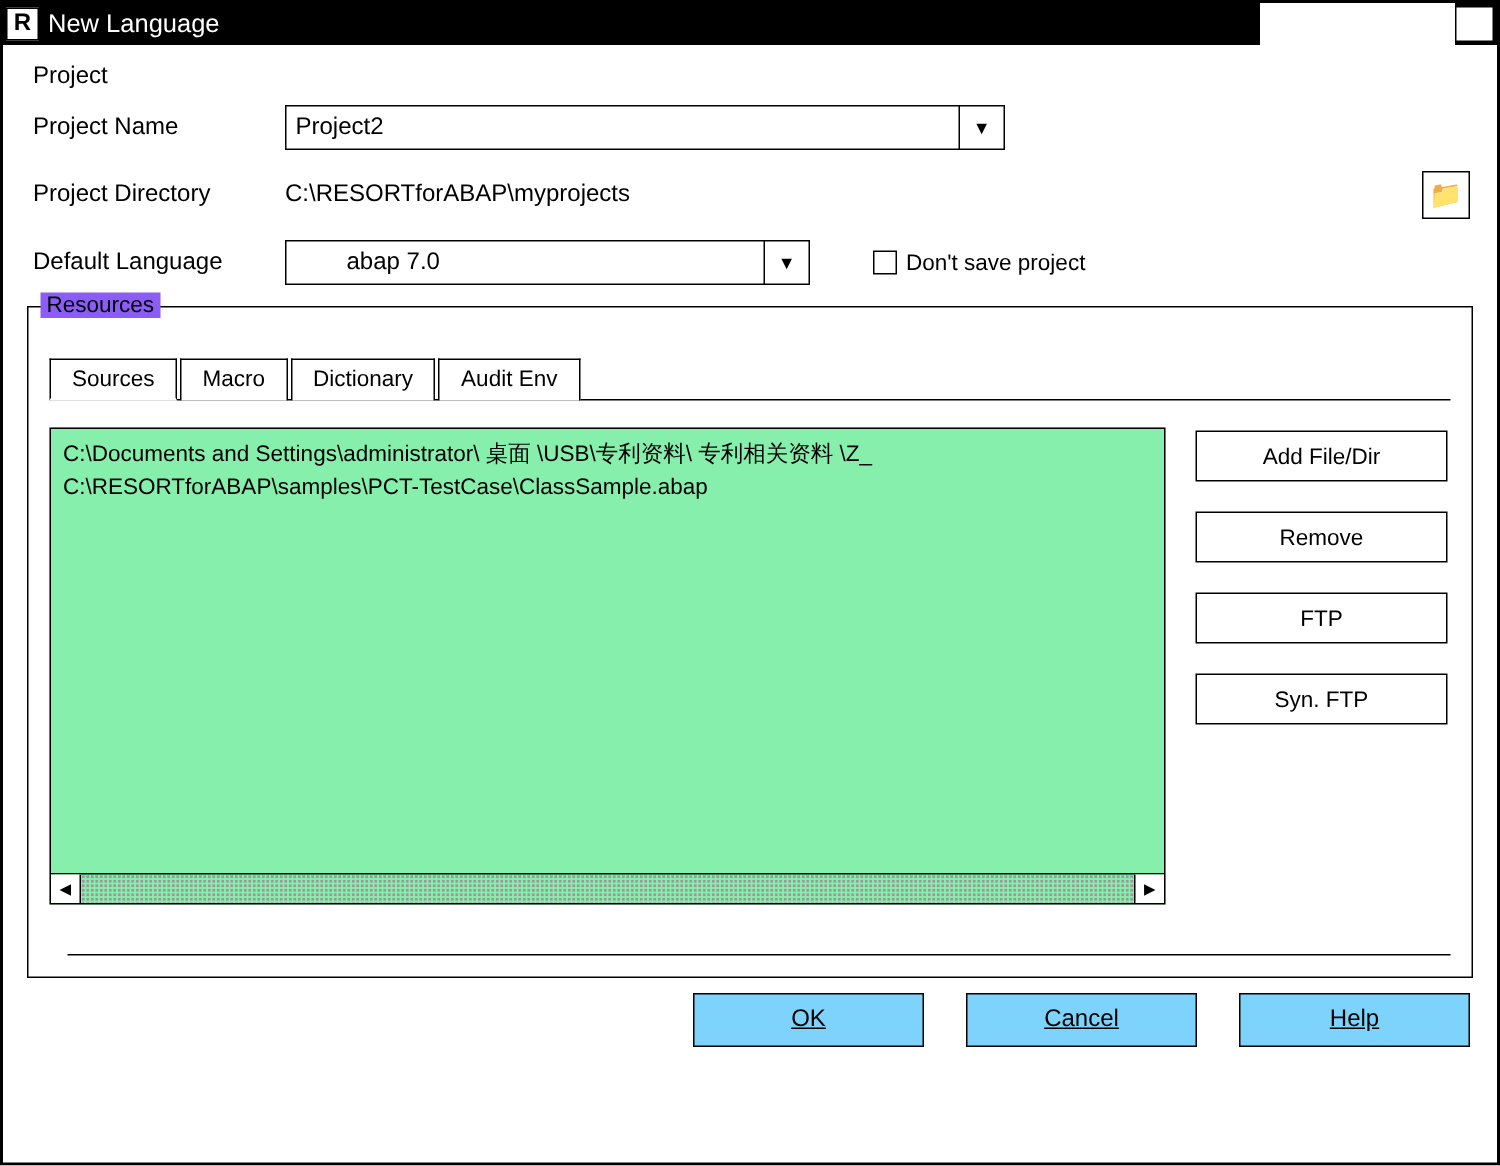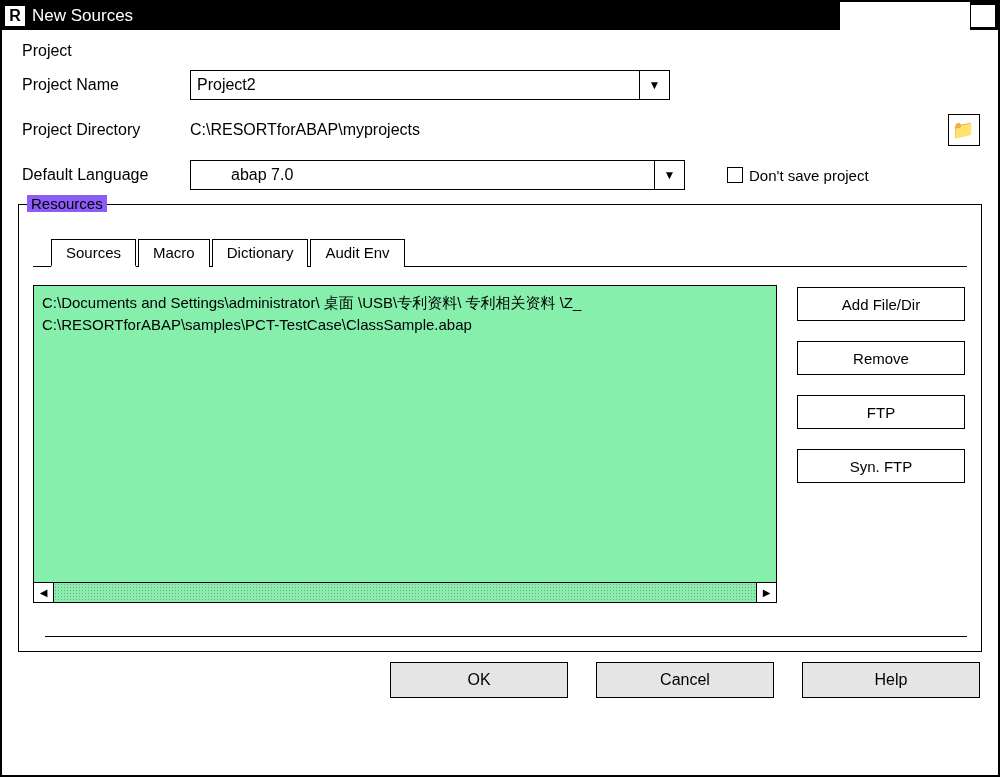--- a/index.html
+++ b/index.html
@@ -16,43 +16,43 @@
     .form-label { width: 168px; font-size: 16px; }
     .combo { display: flex; height: 30px; }
     .combo input { border: 1.5px solid #000; padding: 0 6px; font-size: 16px; outline: none; height: 100%; }
     .combo-btn { width: 30px; height: 30px; border: 1.5px solid #000; border-left: none; background: #fff; display: flex; align-items: center; justify-content: center; font-size: 12px; cursor: pointer; }
     .dir-text { font-size: 16px; }
     .browse-btn { width: 32px; height: 32px; border: 1.5px solid #000; background: #fff; margin-left: auto; margin-right: 4px; display: flex; align-items: center; justify-content: center; cursor: pointer; font-size: 18px; }
     .checkbox-wrap { display: flex; align-items: center; margin-left: 14px; padding-left: 28px; }
     .checkbox { width: 16px; height: 16px; border: 1.5px solid #000; margin-right: 6px; }
     .fieldset { border: 1.5px solid #000; margin: 4px 2px 10px 2px; padding: 16px 14px 14px 14px; position: relative; height: 448px; }
     .legend { position: absolute; top: -10px; left: 8px; background: #8b5cf6; padding: 0 4px; font-size: 15px; }
-    .tabs { display: flex; margin-left: 18px; margin-top: 18px; }
+    .tabs { display: flex; margin-top: 18px; }
     .tab { border: 1.5px solid #000; border-bottom: none; padding: 4px 14px; margin-right: 2px; font-size: 15px; cursor: pointer; background: #fff; position: relative; z-index: 2; }
     .tab.active { border-bottom: 2px solid #fff; }
     .tab-body { display: flex; border-top: 1.5px solid #000; margin-top: -1px; padding-top: 18px; position: relative; }
     .listbox { border: 1.5px solid #000; width: 744px; height: 318px; position: relative; background: #86efac; margin-left: 0px; }
     .listbox-content { padding: 6px 8px; font-size: 15px; line-height: 22px; white-space: nowrap; overflow: hidden; }
     .hscroll { position: absolute; bottom: 0; left: 0; right: 0; height: 20px; border-top: 1.5px solid #000; display: flex; align-items: stretch; }
     .hscroll-btn { width: 20px; border-right: 1.5px solid #000; display: flex; align-items: center; justify-content: center; font-size: 10px; background: #fff; cursor: pointer; }
     .hscroll-btn.right { border-right: none; border-left: 1.5px solid #000; }
     .hscroll-track { flex: 1; background-image: radial-gradient(#999 1px, transparent 1px); background-size: 3px 3px; }
     .side-buttons { display: flex; flex-direction: column; margin-left: 20px; gap: 20px; padding-top: 2px; }
     .side-btn { width: 168px; height: 34px; border: 1.5px solid #000; background: #fff; font-size: 15px; cursor: pointer; }
     .fieldset-bottom-line { position: absolute; bottom: 14px; left: 26px; right: 14px; border-top: 1.5px solid #000; }
     .bottom-buttons { display: flex; justify-content: flex-end; gap: 28px; margin-top: 6px; padding-right: 4px; }
-    .bottom-btn { width: 178px; height: 36px; border: 1.5px solid #000; background: #e5e5e5; font-size: 16px; cursor: pointer; }
+    .bottom-btn { width: 154px; height: 36px; border: 1.5px solid #000; background: #7dd3fc; font-size: 16px; cursor: pointer; text-decoration: underline; }
   </style>
 </head>
 <body>
 
 <div class="window">
   <div class="titlebar">
     <div class="titlebar-icon">R</div>
-    <div class="titlebar-text">New Sources</div>
+    <div class="titlebar-text">New Language</div>
     <div class="titlebar-blank"></div>
     <div class="close-btn">x</div>
   </div>
 
   <div class="content">
     <div class="section-label">Project</div>
 
     <div class="form-row">
       <div class="form-label">Project Name</div>
       <div class="combo">
@@ -67,21 +67,21 @@
       <div class="form-label">Project Directory</div>
       <div class="dir-text">C:\RESORTforABAP\myprojects</div>
       <div class="browse-btn">
         <span>📁</span>
       </div>
     </div>
 
     <div class="form-row">
       <div class="form-label">Default Language</div>
       <div class="combo">
-        <input type="text" style="width: 465px; padding-left: 40px;" value="abap 7.0">
+        <input type="text" style="width: 320px; padding-left: 40px;" value="abap 7.0">
         <div class="combo-btn">
           <span>▼</span>
         </div>
       </div>
       <div class="checkbox-wrap">
         <div class="checkbox"></div>
         <span>Don't save project</span>
       </div>
     </div>
 

